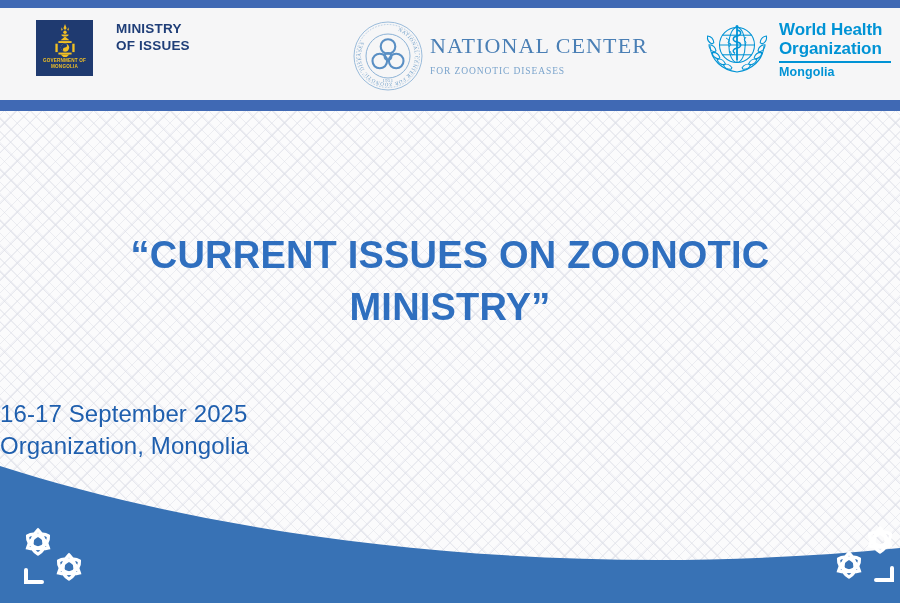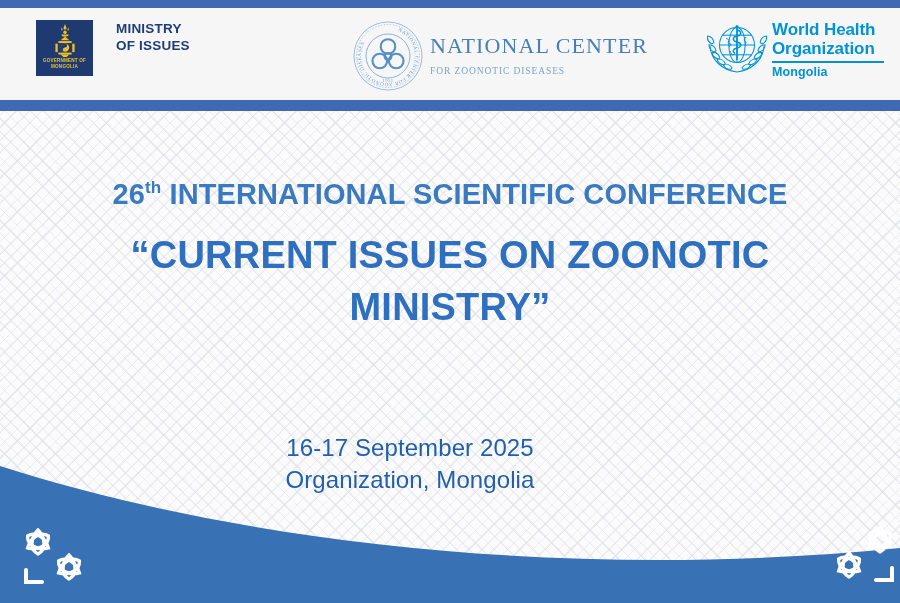--- a/index.html
+++ b/index.html
@@ -112,20 +112,21 @@
     letter-spacing: .9px;
     display: block;
     margin-top: 10px;
   }
 
   .logo-who {
     position: absolute;
     left: 702px; top: 20px;
     display: flex;
     align-items: center;
+    gap: 7px;
   }
   .who-text { line-height: 1; }
   .who-name {
     color: #0093d5;
     font-size: 17px;
     font-weight: bold;
     line-height: 19px;
     letter-spacing: -.1px;
   }
   .who-rule {
@@ -165,23 +166,23 @@
     text-align: center;
     color: #2f6fbf;
     font-size: 38px;
     font-weight: bold;
     line-height: 52px;
     letter-spacing: .2px;
   }
 
   .conf-date {
     position: absolute;
-    left: 0; top: 432px;
+    left: 0; top: 398px;
     width: 820px;
-    text-align: center;
+    text-align: left;
     color: #1f5fae;
     font-size: 24px;
     line-height: 32px;
     letter-spacing: .1px;
   }
 
   
   .wave {
     position: absolute;
     left: 0; top: 440px;
@@ -304,21 +305,20 @@
     <div class="who-text">
       <div class="who-name">
         <span>World Health</span><br>
         <span>Organization</span>
       </div>
       <div class="who-rule"></div>
       <div class="who-country">Mongolia</div>
     </div>
   </div>
 
-  <div class="conf-line"><span>26</span><sup>th</sup><span> INTERNATIONAL SCIENTIFIC CONFERENCE</span></div>
 
   <div class="conf-theme">
     <span>“CURRENT ISSUES ON ZOONOTIC</span>
     <span>MINISTRY”</span>
   </div>
 
   <div class="conf-date">
     <div>16-17 September 2025</div>
     <div>Organization, Mongolia</div>
   </div>

